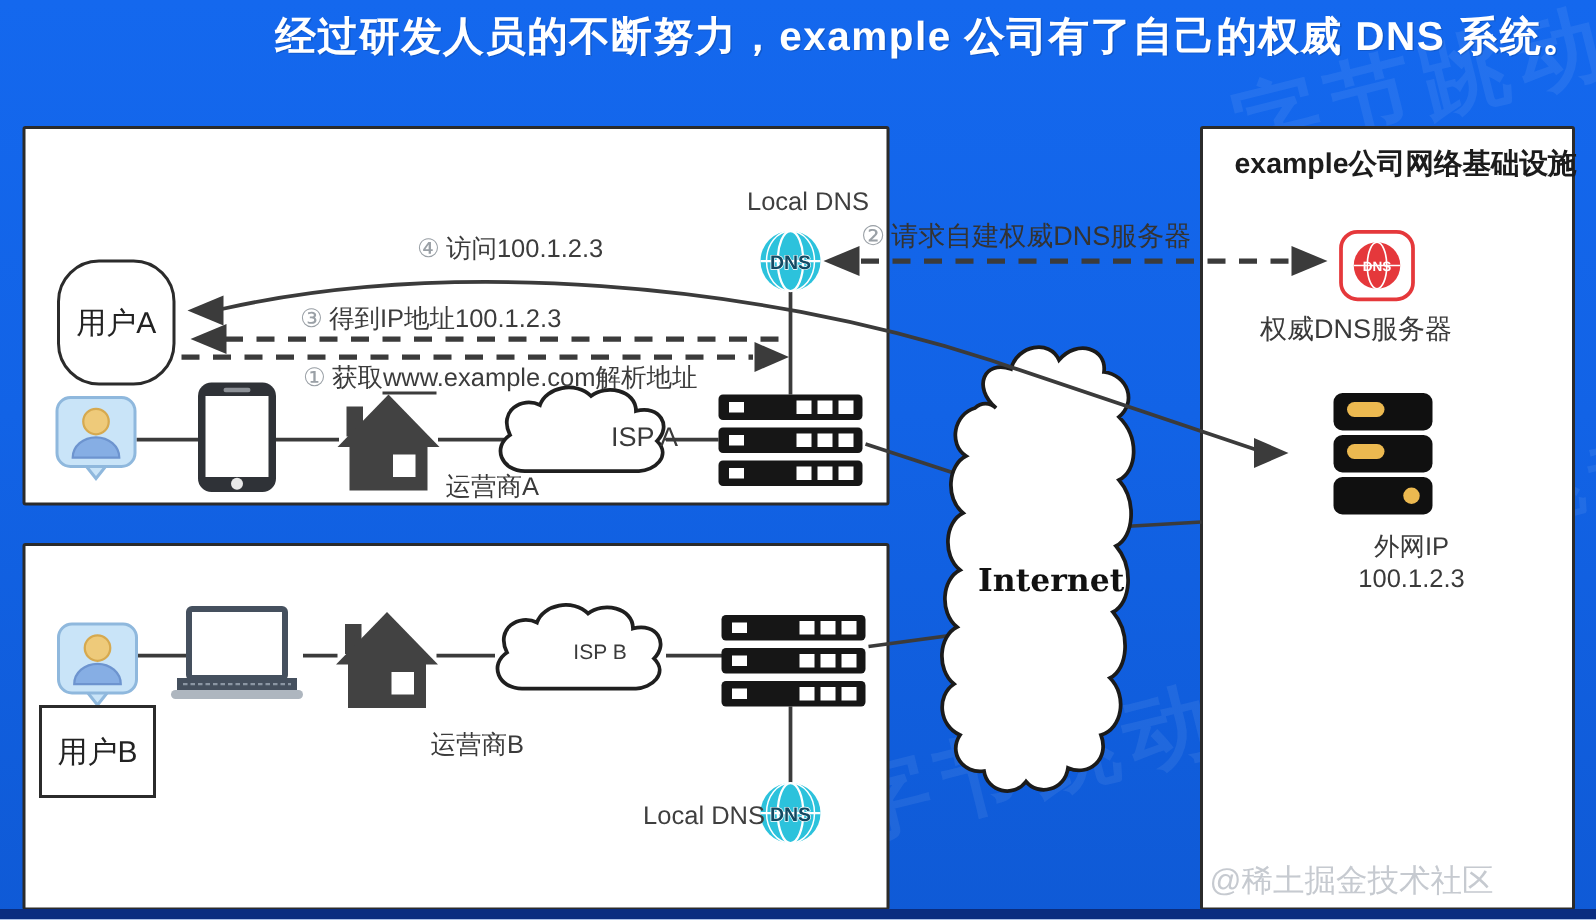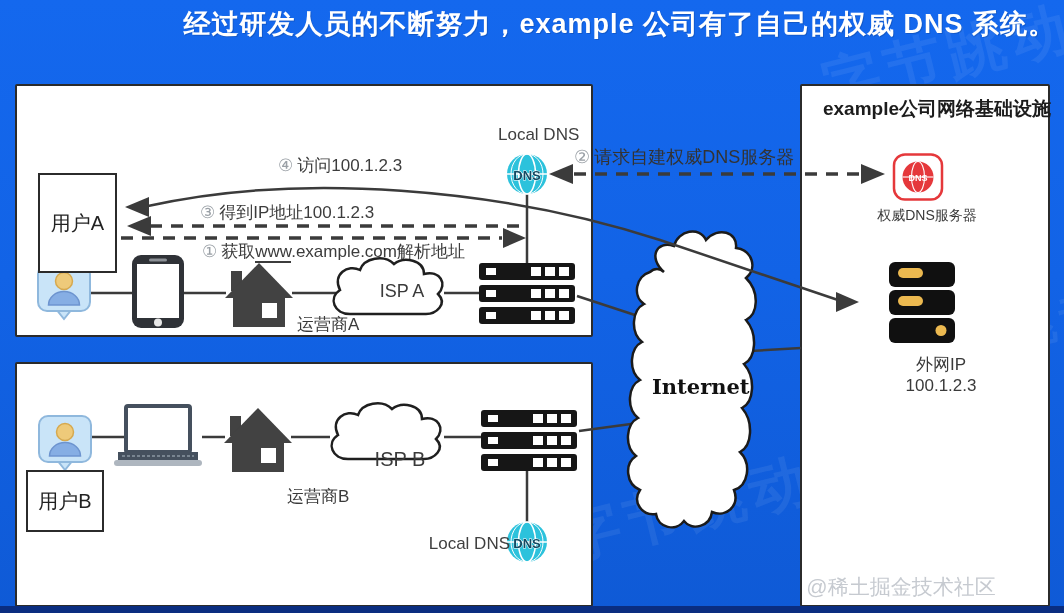--- a/index.html
+++ b/index.html
@@ -166,52 +166,52 @@
       <rect x="-24" y="-22.5" width="48" height="45" rx="11" fill="#ffffff" stroke="#e5383b" stroke-width="2.5"></rect>
       <circle r="15.5" fill="#e5383b"></circle>
       <ellipse rx="6.5" ry="15.5" fill="none" stroke="#ffffff" stroke-width="1.1"></ellipse>
       <line x1="-15.5" y1="0" x2="15.5" y2="0" stroke="#ffffff" stroke-width="1.1"></line>
       <text y="3.5" text-anchor="middle" font-size="9" font-weight="900" fill="#ffffff" font-family="Liberation Sans, sans-serif">DNS</text>
     </g>
 
     <use href="#bigserver" transform="translate(889,262)"></use>
   </svg>
 
-  <div class="userbox" style="left:38px;top:173px;width:79px;height:100px;">
+  <div class="userbox" style="left:38px;top:173px;width:79px;height:84px;border-radius:28px;">
     <span>用户A</span>
   </div>
   <div class="userbox" style="left:26px;top:470px;width:78px;height:62px;">
     <span>用户B</span>
   </div>
 
   <div class="lbl step" style="left:266px;top:154px;">
     <span class="num">④</span><span>访问100.1.2.3</span>
   </div>
   <div class="lbl step" style="left:188px;top:201px;">
     <span class="num">③</span><span>得到IP地址100.1.2.3</span>
   </div>
   <div class="lbl step" style="left:190px;top:240px;">
     <span class="num">①</span><span>获取</span><span class="u">www</span><span>.example.com解析地址</span>
   </div>
   <div class="lbl step" style="left:562px;top:145px;font-size:18px;color:#333;text-align:center;">
     <span class="num">②</span><span>请求自建权威DNS服务器</span>
   </div>
 
   <div class="lbl" style="left:486px;top:125px;font-size:17px;color:#3f3f3f;">Local DNS</div>
-  <div class="lbl" style="left:340px;top:281px;width:100px;text-align:center;font-size:18px;">ISP A</div>
+  <div class="lbl" style="left:340px;top:281px;width:100px;text-align:right;font-size:18px;">ISP A</div>
   <div class="lbl" style="left:285px;top:313px;font-size:17px;">运营商A</div>
 
   <div class="lbl" style="left:398px;top:534px;width:100px;text-align:right;font-size:17px;color:#3f3f3f;">Local DNS</div>
-  <div class="lbl" style="left:338px;top:448px;width:100px;text-align:center;font-size:20px;">ISP B</div>
+  <div class="lbl" style="left:338px;top:426px;width:100px;text-align:center;font-size:14px;">ISP B</div>
   <div class="lbl" style="left:275px;top:485px;font-size:17px;">运营商B</div>
 
   <div class="lbl serif" style="left:640px;top:374px;width:104px;text-align:left;font-size:21px;font-weight:bold;color:#111;">Internet</div>
 
   <div class="lbl" style="left:802px;top:96px;width:246px;text-align:center;font-size:19px;font-weight:bold;color:#1c1c1c;">example公司网络基础设施</div>
-  <div class="lbl" style="left:800px;top:207px;width:230px;text-align:center;font-size:14px;">权威DNS服务器</div>
+  <div class="lbl" style="left:777px;top:207px;width:230px;text-align:center;font-size:18px;">权威DNS服务器</div>
   <div class="lbl" style="left:829px;top:354px;width:200px;text-align:center;font-size:17px;line-height:21px;">
     <div>外网IP</div>
     <div>100.1.2.3</div>
   </div>
 
   <div class="lbl" style="left:780px;top:573px;width:218px;text-align:center;font-size:21px;color:var(--wm-gray);">@稀土掘金技术社区</div>
 
   <div class="strip"></div>
 </div>
 

